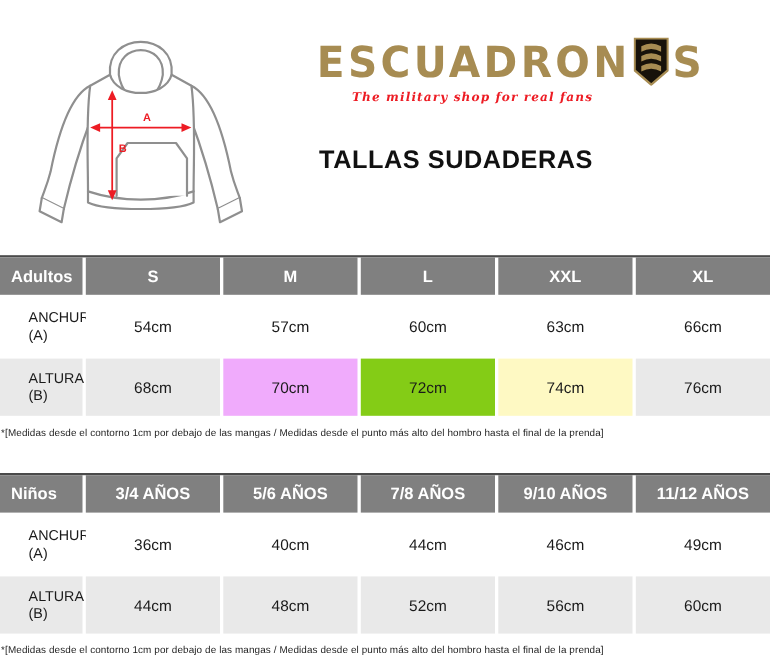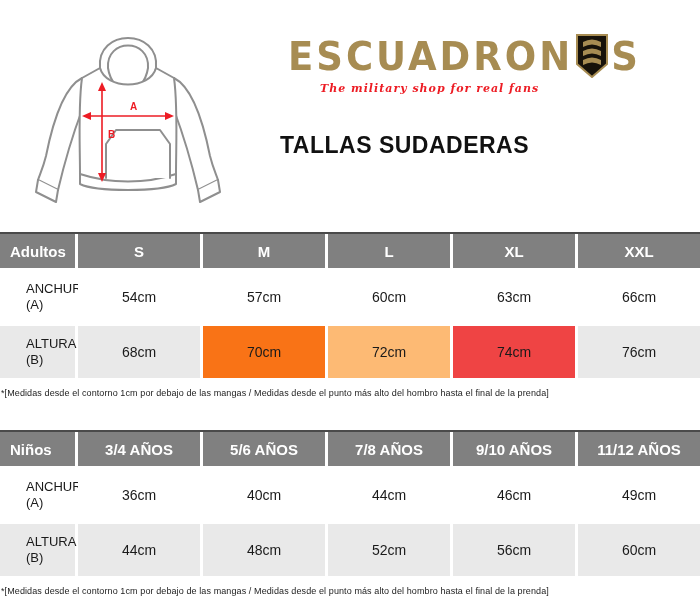--- a/index.html
+++ b/index.html
@@ -10,21 +10,21 @@
 
   .hoodie-figure { position:absolute; left:18px; top:6px; width:220px; height:205px; }
 
   .brand-block { position:absolute; left:288px; top:34px; width:400px; }
   .wordmark-row { display:flex; align-items:center; gap:2px; }
   .wordmark { font-weight:bold; font-size:37px; letter-spacing:3px; color:#a78c52;
               font-family:"DejaVu Sans", sans-serif; line-height:1; transform:scaleY(1.05); }
   .badge { width:32px; height:44px; margin:0 1px; flex:0 0 auto; }
   .slogan { margin-top:4px; padding-left:32px; color:#ed1c24; font-weight:bold; font-style:italic;
             font-size:11px; letter-spacing:1px; font-family:"DejaVu Serif", serif; white-space:nowrap; }
-  .page-title { position:absolute; left:280px; top:132px; font-size:23px; font-weight:bold;
+  .page-title { position:absolute; left:290px; top:132px; font-size:23px; font-weight:bold;
                 color:#111111; letter-spacing:0.5px; }
 
   .tables-area { position:absolute; left:0; top:232px; width:596px; }
 
   .size-table { display:grid; grid-template-columns:75px repeat(5,1fr); gap:3px;
                 width:700px; border-top:2px solid #4a4a4a; background:#ffffff; }
   .cell { display:flex; align-items:center; justify-content:center; text-align:center; }
   .head-cell { background:#808080; color:#ffffff; font-weight:bold; font-size:15px; height:34px; }
   .corner-cell { justify-content:flex-start; padding-left:10px; text-align:left; }
   .data-cell { height:52px; font-size:14px; color:#1a1a1a; background:#ffffff; }
@@ -91,39 +91,39 @@
   <h1 class="page-title">TALLAS SUDADERAS</h1>
 </div>
 
 <div class="tables-area">
   <div id="table-0">
       <div class="size-table">
         <div class="cell head-cell corner-cell">Adultos</div>
         <div class="cell head-cell">S</div>
         <div class="cell head-cell">M</div>
         <div class="cell head-cell">L</div>
+        <div class="cell head-cell">XXL</div>
         <div class="cell head-cell">XL</div>
-        <div class="cell head-cell">XXL</div>
         <div class="cell data-cell label-cell">
           <span>ANCHURA</span>
           <span>(A)</span>
         </div>
         <div class="cell data-cell">54cm</div>
         <div class="cell data-cell">57cm</div>
         <div class="cell data-cell">60cm</div>
         <div class="cell data-cell">63cm</div>
         <div class="cell data-cell">66cm</div>
         <div class="cell data-cell label-cell" style="background: rgb(233, 233, 233);">
           <span>ALTURA</span>
           <span>(B)</span>
         </div>
         <div class="cell data-cell" style="background: rgb(233, 233, 233);">68cm</div>
-        <div class="cell data-cell" style="background: #f97316; text-align: right;">70cm</div>
-        <div class="cell data-cell" style="background: #fdba74;">72cm</div>
-        <div class="cell data-cell" style="background: #ef4444;">74cm</div>
+        <div class="cell data-cell" style="background: #f0abfc; text-align: right;">70cm</div>
+        <div class="cell data-cell" style="background: #84cc16;">72cm</div>
+        <div class="cell data-cell" style="background: #fef9c3;">74cm</div>
         <div class="cell data-cell" style="background: rgb(233, 233, 233);">76cm</div>
       </div>
       <div class="note-spacer"></div>
       <div class="table-note">*[Medidas desde el contorno 1cm por debajo de las mangas / Medidas desde el punto más alto del hombro hasta el final de la prenda]</div>
     </div>
   <div class="gap-between-tables"></div>
   <div id="table-1">
       <div class="size-table">
         <div class="cell head-cell corner-cell">Niños</div>
         <div class="cell head-cell">3/4 AÑOS</div>

